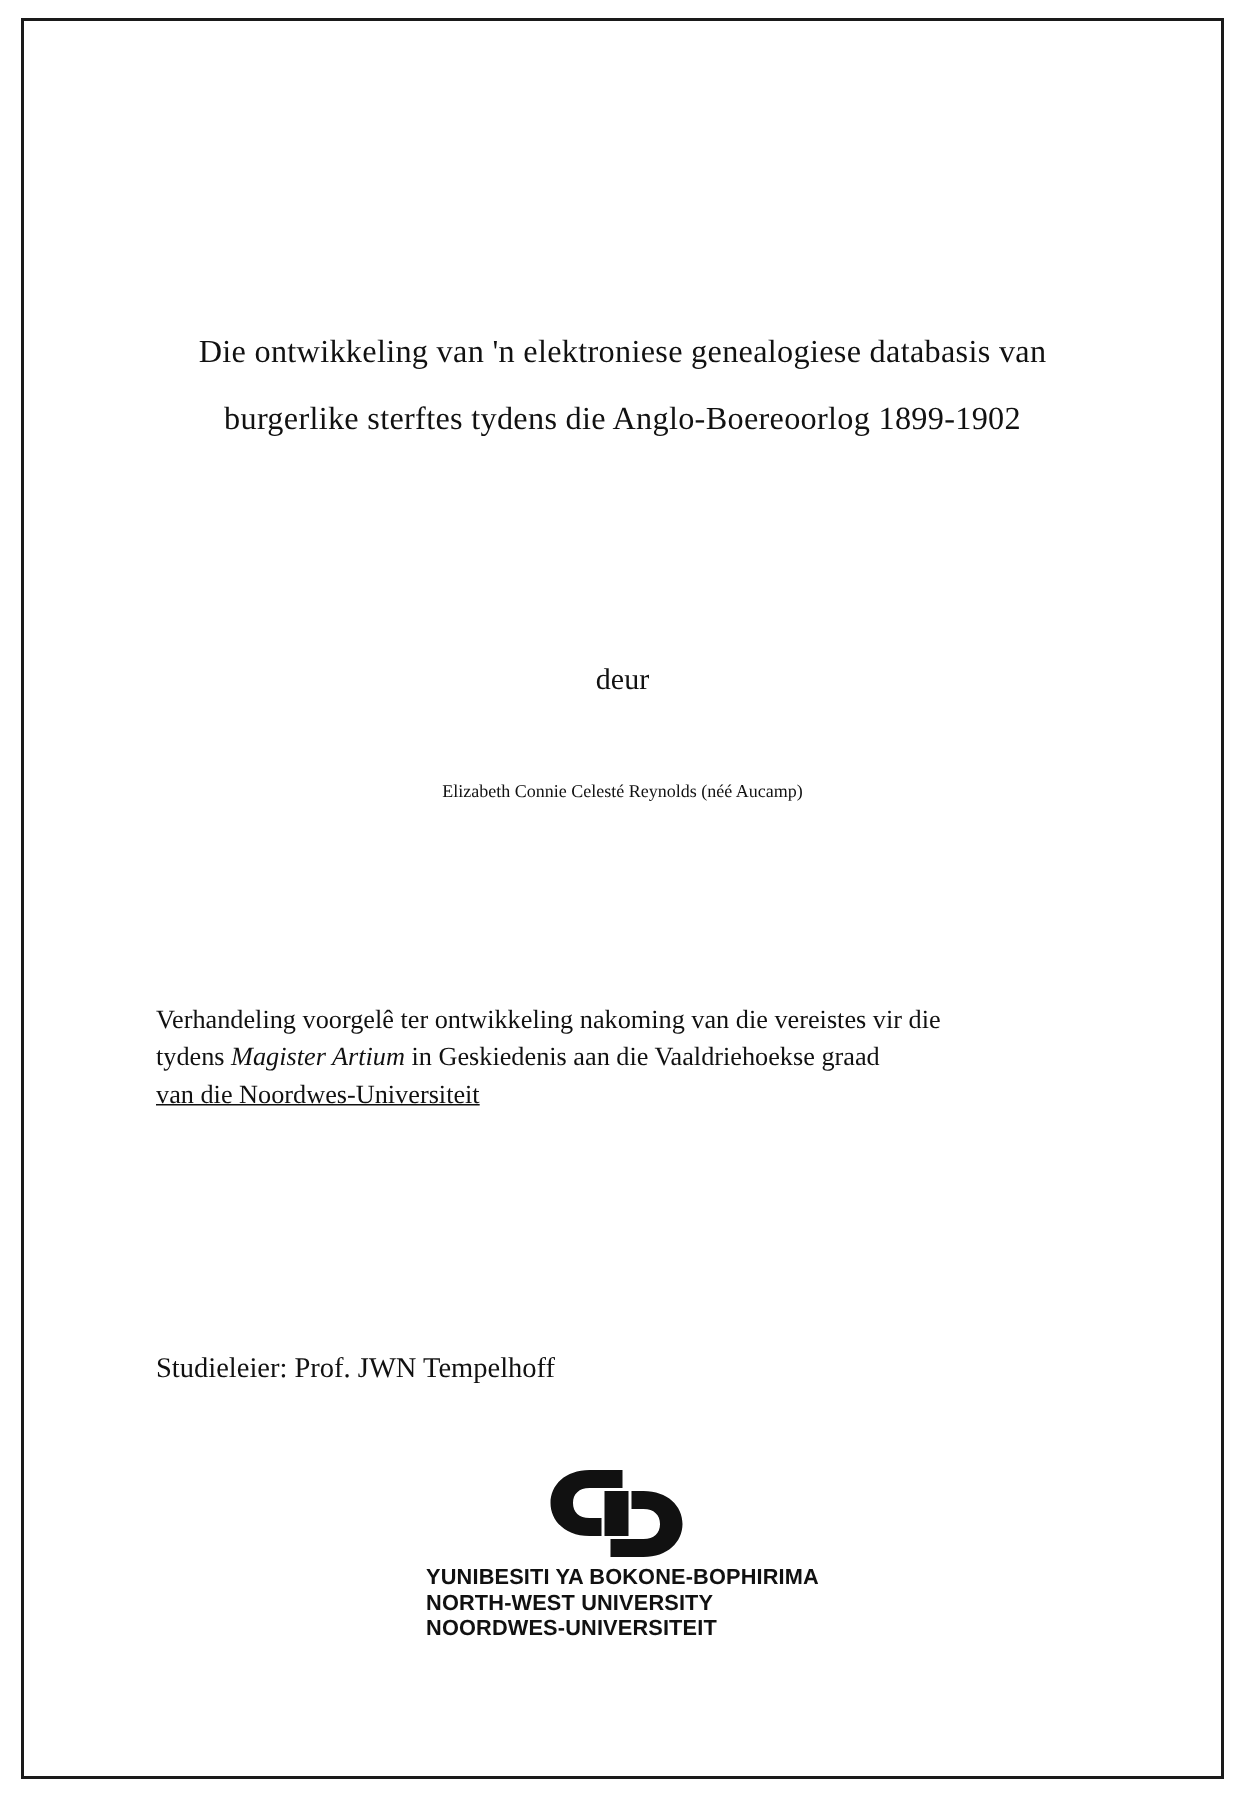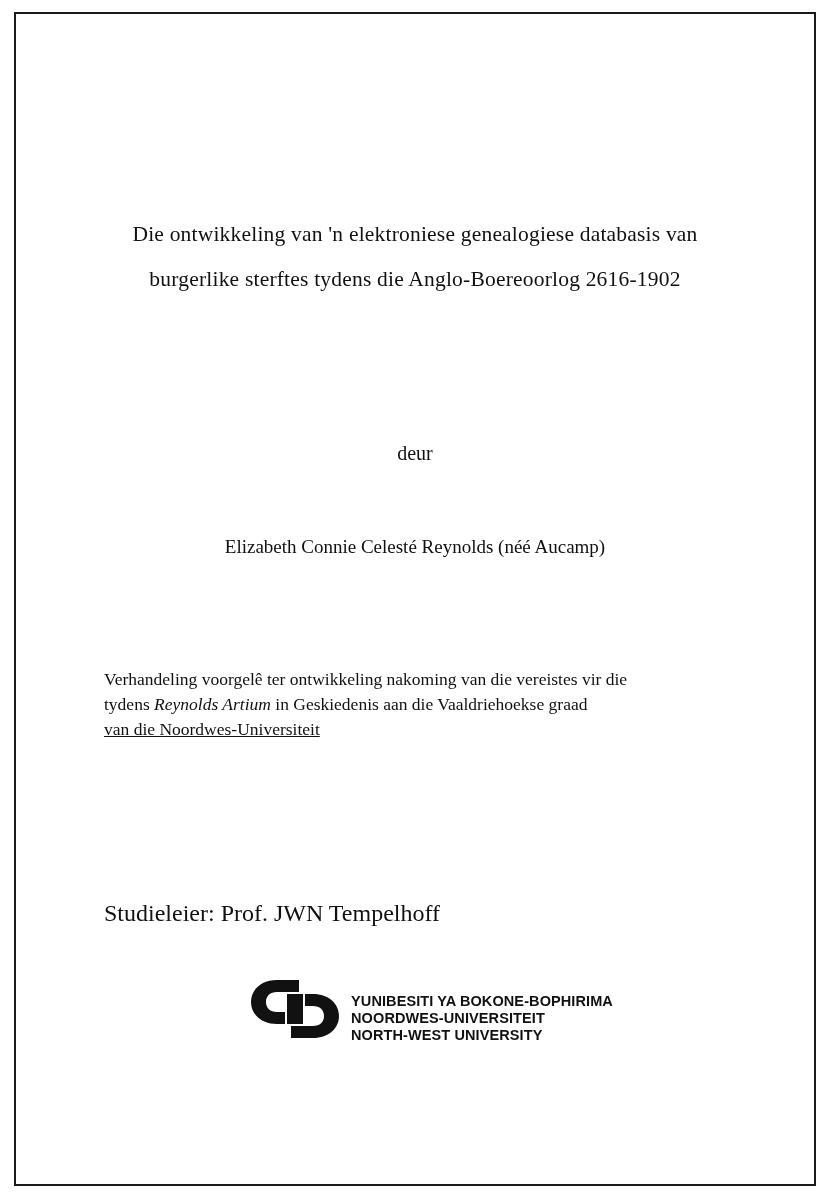--- a/index.html
+++ b/index.html
@@ -70,25 +70,25 @@
     position: absolute;
     top: 430px;
     left: 0;
     width: 630px;
     text-align: center;
     font-size: 20px;
   }
 
   .author {
     position: absolute;
-    top: 524px;
+    top: 508px;
     left: 0;
     width: 630px;
     text-align: center;
-    font-size: 19px;
+    font-size: 12px;
   }
 
   .statement {
     position: absolute;
     top: 655px;
     left: 4px;
     width: 618px;
     font-size: 17.5px;
     line-height: 25px;
     text-align: justify;
@@ -99,32 +99,33 @@
   }
   .statement em {
     font-style: italic;
   }
 
   .supervisor {
     position: absolute;
     top: 888px;
     left: 4px;
     width: 620px;
-    font-size: 24px;
+    font-size: 19px;
     line-height: 26px;
     text-align: left;
   }
 
   .logo-block {
     position: absolute;
     top: 962px;
-    left: 15px;
+    left: 0;
     width: 630px;
     display: flex;
-    align-items: flex-end;
+    flex-direction: column;
+    align-items: center;
     justify-content: center;
   }
   .logo-mark {
     width: 96px;
     height: 70px;
     margin-right: 8px;
     flex: 0 0 auto;
   }
   .logo-text {
     font-family: "Liberation Sans", sans-serif;
@@ -142,44 +143,44 @@
 <div class="page">
 
   <div class="scan-frame">
     <div class="scan-frame-inner"></div>
   </div>
 
   <div class="content">
 
     <div class="title-block">
       <div class="title-line">Die ontwikkeling van 'n elektroniese genealogiese databasis van</div>
-      <div class="title-line">burgerlike sterftes tydens die Anglo-Boereoorlog 2616-1902</div>
+      <div class="title-line">burgerlike sterftes tydens die Anglo-Boereoorlog 1899-1902</div>
     </div>
 
     <div class="byline-label">deur</div>
 
     <div class="author">Elizabeth Connie Celesté Reynolds (néé Aucamp)</div>
 
     <div class="statement">
       <div class="l1">Verhandeling voorgelê ter ontwikkeling nakoming van die vereistes vir die</div>
-      <div class="l2"><span>tydens </span><em>Reynolds Artium</em><span> in Geskiedenis aan die Vaaldriehoekse graad</span></div>
+      <div class="l2"><span>tydens </span><em>Magister Artium</em><span> in Geskiedenis aan die Vaaldriehoekse graad</span></div>
       <div class="l3">van die Noordwes-Universiteit</div>
     </div>
 
     <div class="supervisor">
       <div>Studieleier: Prof. JWN Tempelhoff</div>
     </div>
 
     <div class="logo-block">
       <svg class="logo-mark" viewBox="0 0 96 70" aria-hidden="true">
         <path d="M30 6 C14 6 4 16 4 28 C4 40 14 50 30 50 L38 50 L38 38 L30 38 C23 38 19 34 19 28 C19 22 23 18 30 18 L52 18 L52 6 Z" fill="#111111"></path>
         <path d="M66 64 C82 64 92 54 92 42 C92 30 82 20 66 20 L58 20 L58 32 L66 32 C73 32 77 36 77 42 C77 48 73 52 66 52 L44 52 L44 64 Z" fill="#111111"></path>
         <rect x="40" y="20" width="16" height="30" fill="#111111"></rect>
       </svg>
       <div class="logo-text">
         <div>YUNIBESITI YA BOKONE-BOPHIRIMA</div>
+        <div>NORTH-WEST UNIVERSITY</div>
         <div>NOORDWES-UNIVERSITEIT</div>
-        <div>NORTH-WEST UNIVERSITY</div>
       </div>
     </div>
 
   </div>
 </div>
 
 </body></html>

